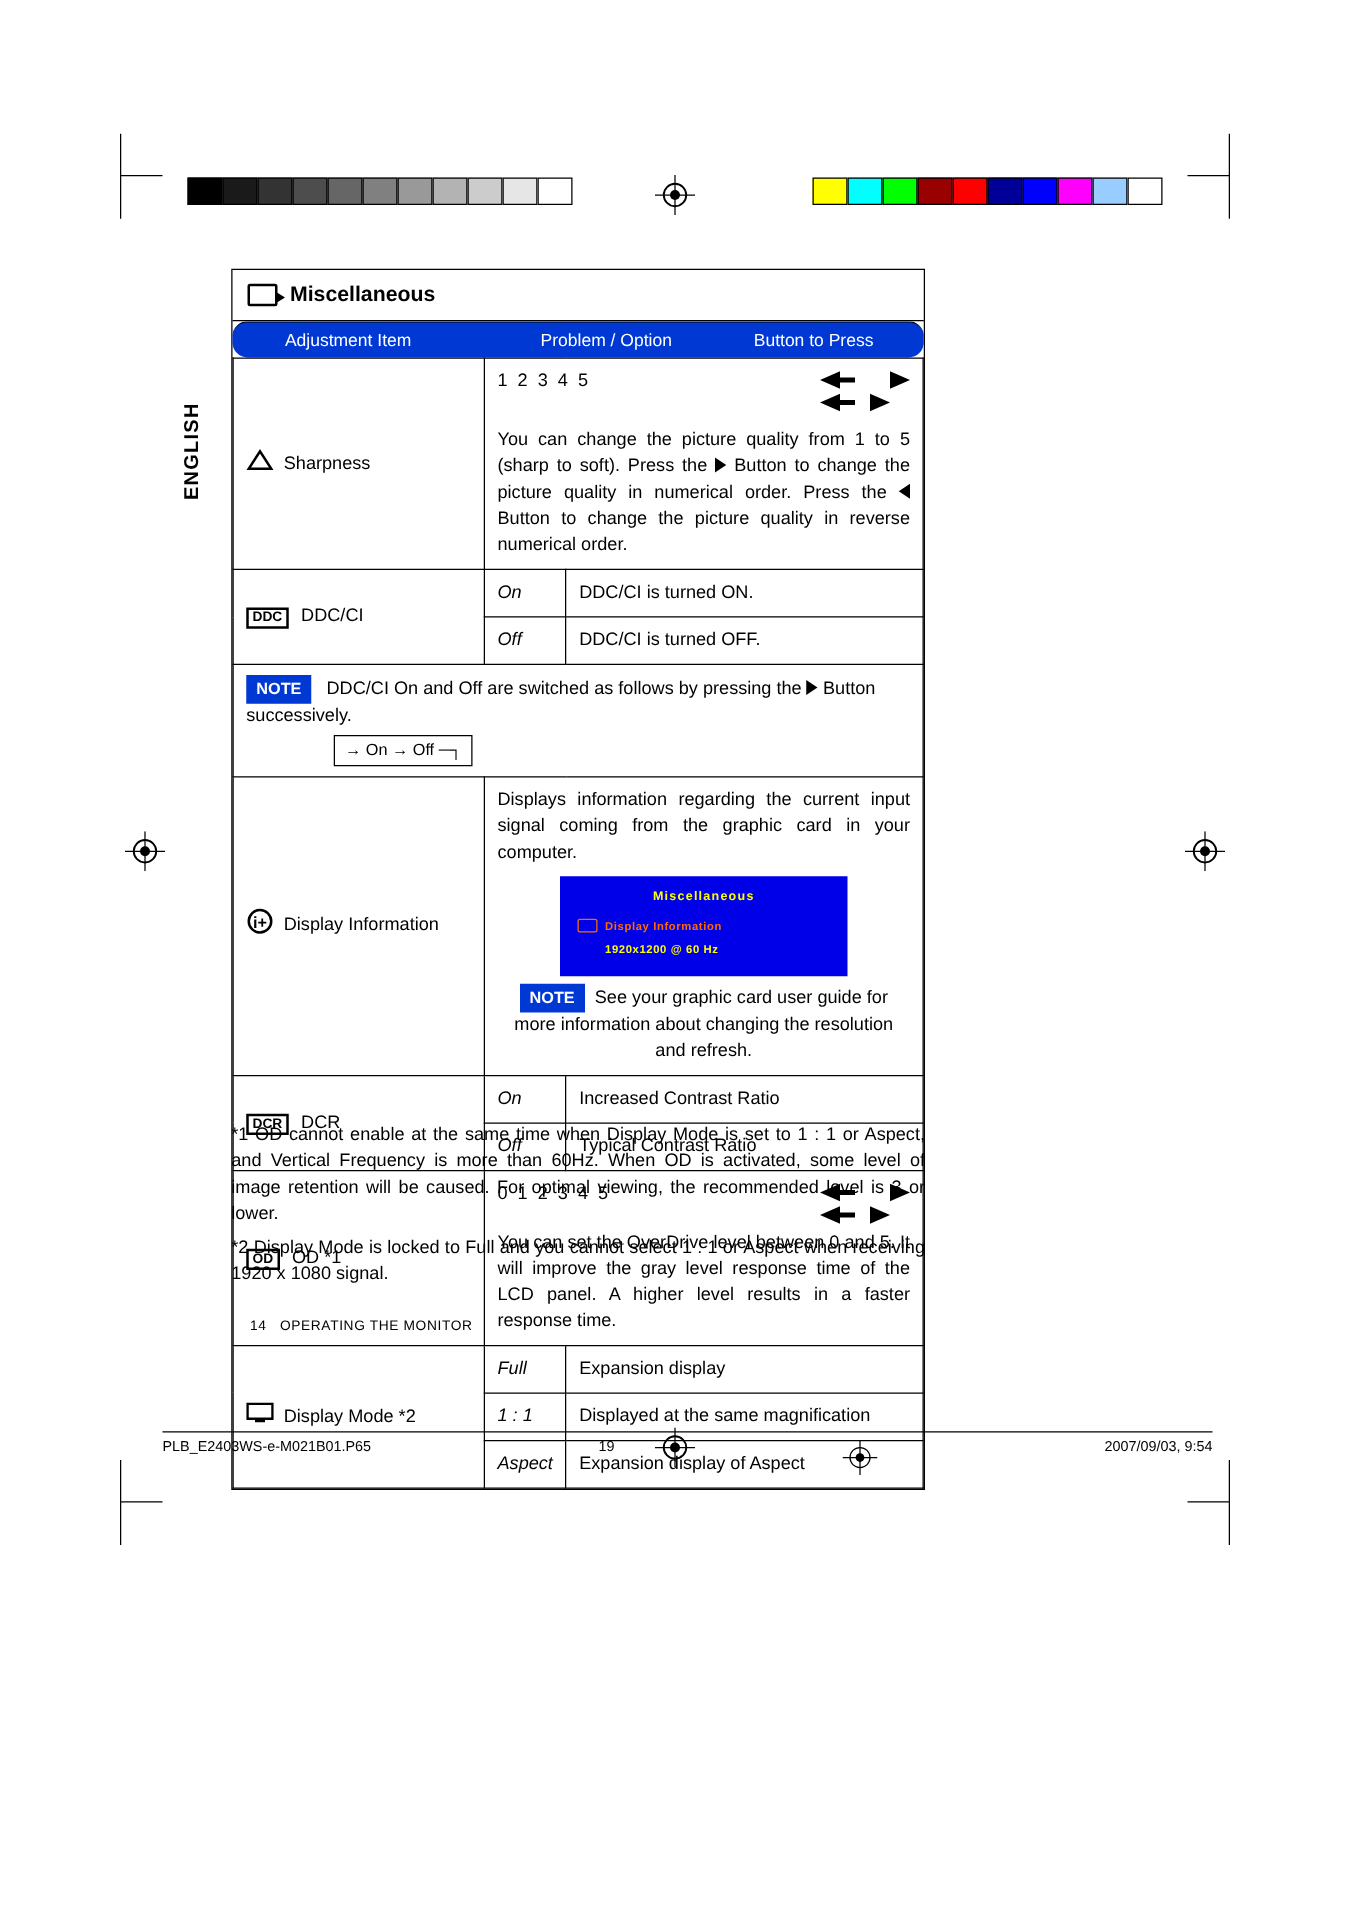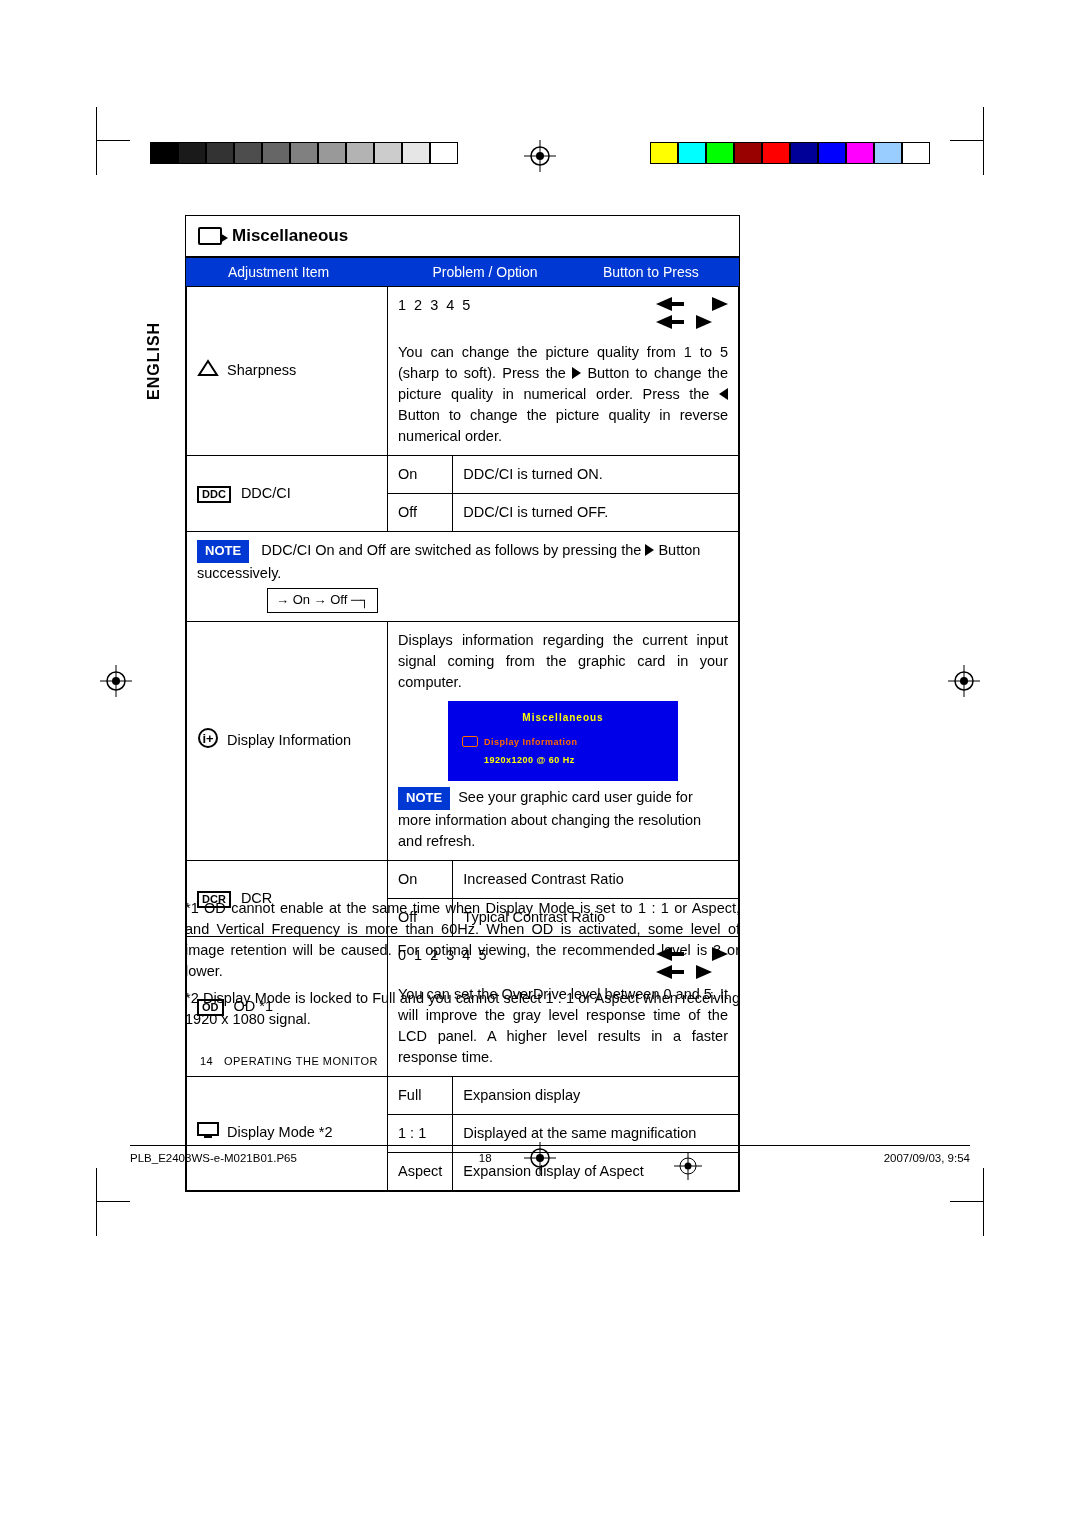--- a/index.html
+++ b/index.html
@@ -49,29 +49,30 @@
   .section-header .icon-box {
     width: 24px; height: 18px; border:2px solid #000; position:relative; border-radius:2px;
   }
   .section-header .icon-box::after {
     content:""; position:absolute; right:-8px; top:4px; width:0; height:0;
     border-left:8px solid #000; border-top:5px solid transparent; border-bottom:5px solid transparent;
   }
   .blue-header {
     background:#0038d4; color:#fff; display:flex; font-size:14px;
     border-top:1px solid #000;
+    border-radius:12px;
   }
   .blue-header .col1 { width: 185px; text-align:center; padding:6px 4px; }
   .blue-header .col2 { flex:1; text-align:center; padding:6px 4px; }
   .blue-header .col3 { width: 140px; text-align:left; padding:6px 4px; }
   table.osd { width:100%; border-collapse:collapse; font-size:14.5px; }
   table.osd td { border:1px solid #000; padding:8px 10px; vertical-align:top; line-height:1.45; }
   .item-cell { width: 201px; vertical-align: middle !important; }
   .item-cell .icon { display:inline-block; vertical-align:middle; margin-right:8px; }
-  .opt-cell { width: 62px; }
+  .opt-cell { width: 62px; font-style: italic; }
   .arrows-box { float:right; text-align:right; }
   .arrows-box svg { display:block; }
   .note-pill {
     display:inline-block; background:#0038d4; color:#fff;
     padding:2px 8px; font-weight:bold; font-size:13px;
   }
   .osd-preview {
     background:#0000e8; color:#fff; width: 230px; margin: 8px auto 4px;
     padding: 8px 14px 12px; font-size: 10px; line-height: 1.8;
   }
@@ -251,21 +252,21 @@
               </svg>
         </span><span>Display Information</span>
       </td>
       <td colspan="2">
         <div class="just">Displays information regarding the current input signal coming from the graphic card in your computer.</div>
         <div class="osd-preview">
           <div class="t">Miscellaneous</div>
           <div style="margin-top:6px;"><span class="ico"></span><span class="di">Display Information</span></div>
           <div style="padding-left:22px;"><span class="res">1920x1200   @  60 Hz</span></div>
         </div>
-        <div style="margin-top:6px;">
+        <div style="margin-top:6px;text-align:center;">
           <span class="note-pill">NOTE</span>
           &nbsp;<span>See your graphic card user guide for more information about changing the resolution and refresh.</span>
         </div>
       </td>
     </tr>
 
     <tr>
       <td class="item-cell" rowspan="2">
         <span class="icon-dcr">DCR</span>
         <span style="margin-left:6px;">DCR</span>
@@ -329,21 +330,21 @@
   <p>*1 OD cannot enable at the same time when Display Mode is set to 1 : 1 or Aspect, and Vertical Frequency is more than 60Hz. When OD is activated, some level of image retention will be caused. For optimal viewing, the recommended level is 3 or lower.</p>
   <p>*2 Display Mode is locked to Full and you cannot select 1 : 1 or Aspect when receiving 1920 x 1080 signal.</p>
 </div>
 
 <div class="page-foot">
   <span>14</span>&nbsp;&nbsp;&nbsp;<span>OPERATING THE MONITOR</span>
 </div>
 
 <div class="imprint">
   <span>PLB_E2403WS-e-M021B01.P65</span>
-  <span>18</span>
+  <span>19</span>
   <span class="c">
     <svg width="28" height="28" style="vertical-align:-10px;">
         <circle cx="14" cy="14" r="8" fill="none" stroke="#000"></circle>
         <circle cx="14" cy="14" r="3.5" fill="#000"></circle>
         <line x1="14" y1="0" x2="14" y2="28" stroke="#000"></line>
         <line x1="0" y1="14" x2="28" y2="14" stroke="#000"></line>
       </svg>
   </span>
   <span>2007/09/03, 9:54</span>
 </div>

